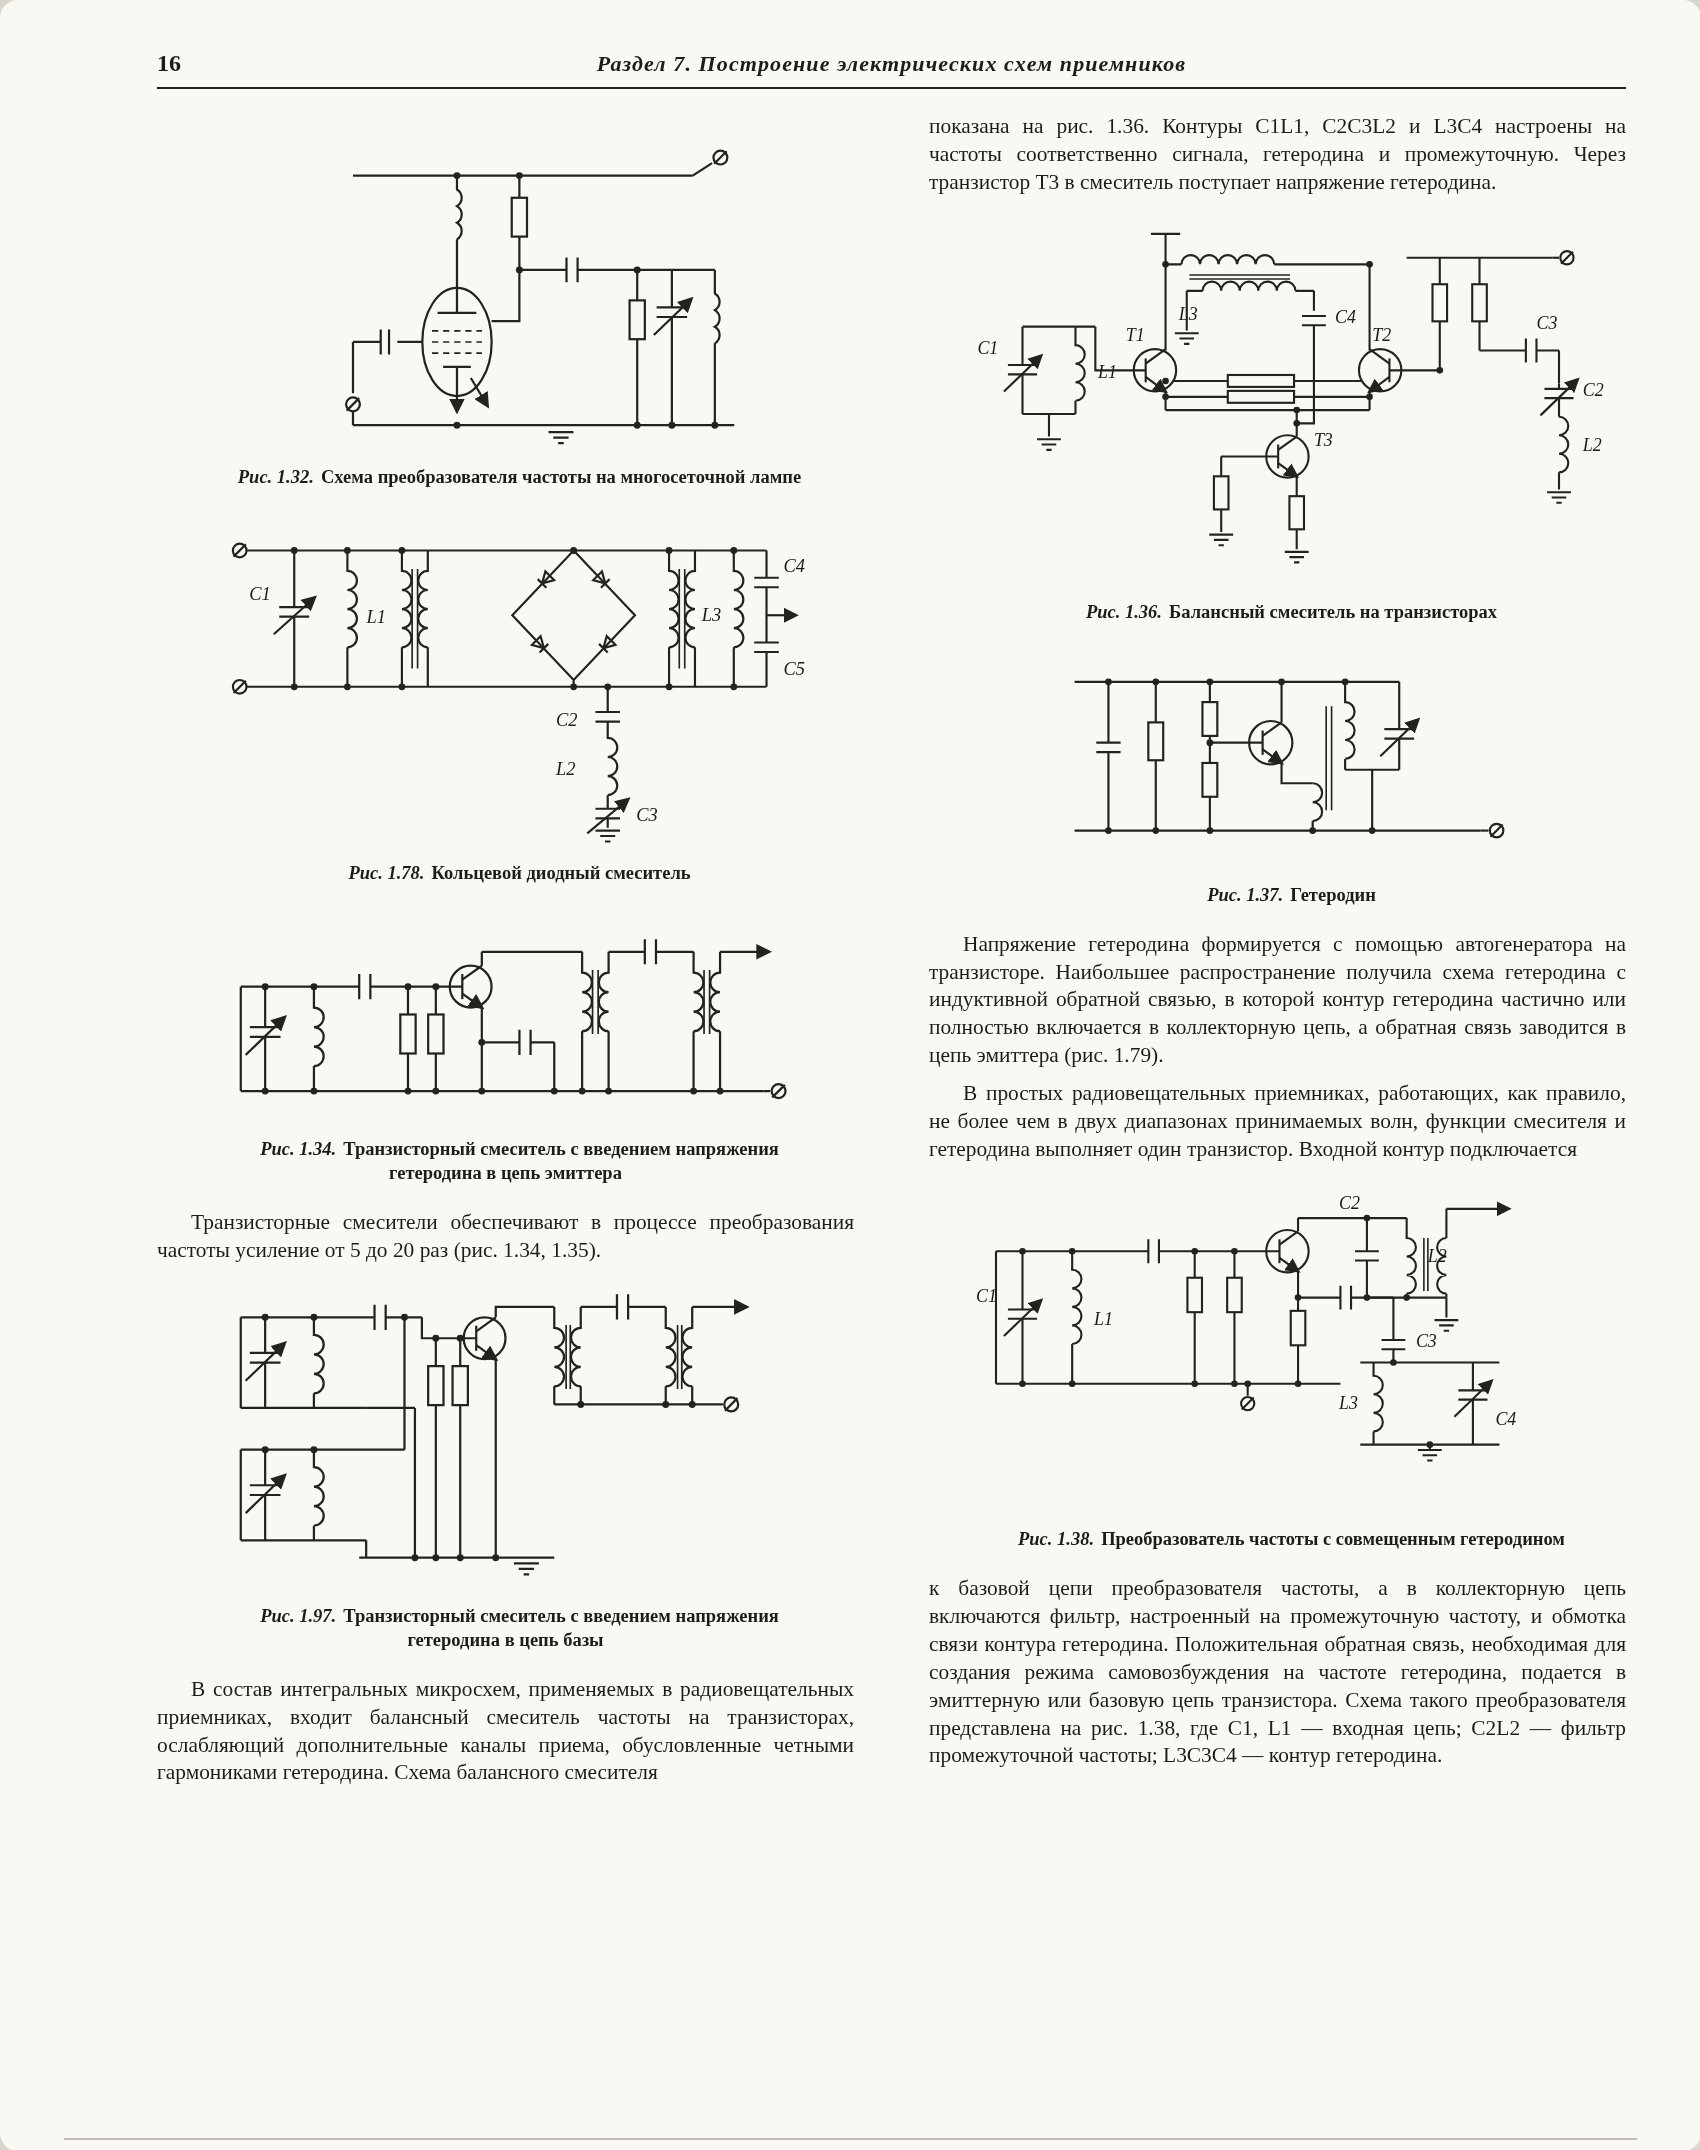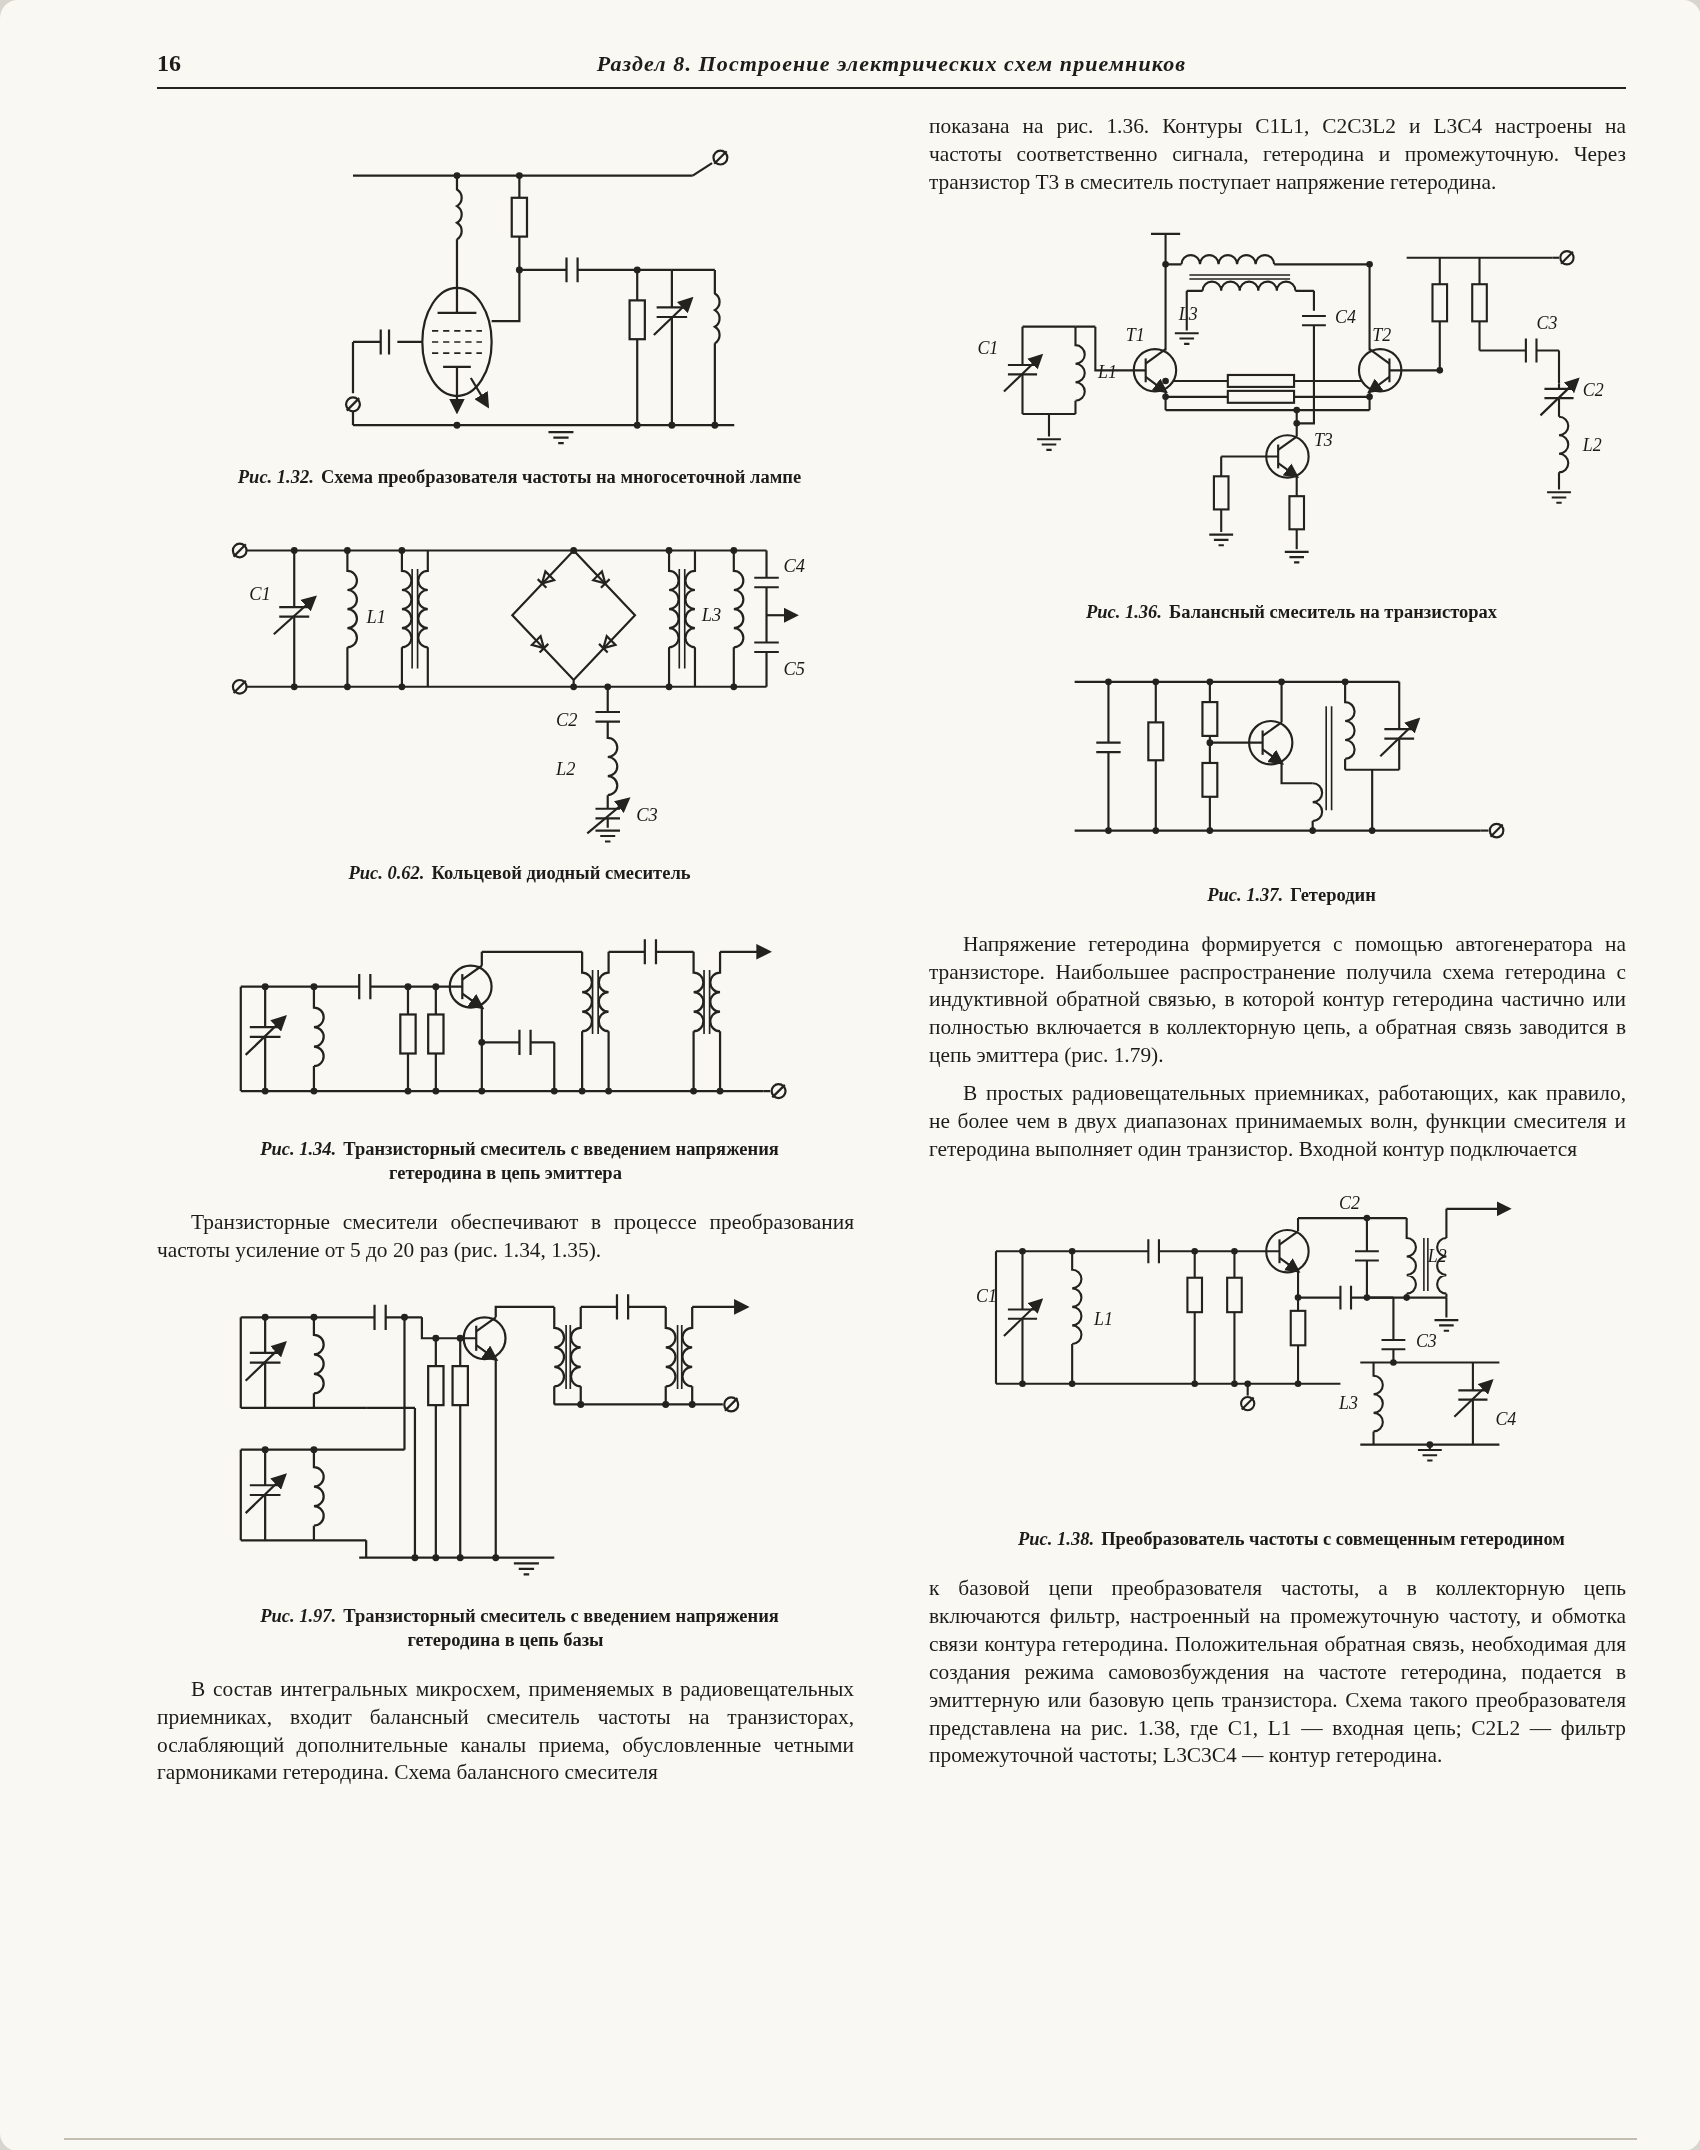--- a/index.html
+++ b/index.html
@@ -49,21 +49,21 @@
   svg.sch .dot{ fill:#23221f; stroke:none; }
   svg.sch .thin{ stroke-width:2.4; }
 </style>
 </head>
 <body>
 
 <div class="page">
 
   <header class="page-header">
     <span class="page-number">16</span>
-    <span class="running-title">Раздел 8. Построение электрических схем приемников</span>
+    <span class="running-title">Раздел 7. Построение электрических схем приемников</span>
   </header>
 
   <div class="columns">
 
     <div class="col">
 
 
       <figure class="fig">
         <svg class="sch" width="513" viewBox="0 0 740 460">
           <defs>
@@ -178,21 +178,21 @@
             <circle class="dot" cx="795" cy="55" r="5"></circle>
           <circle class="dot" cx="150" cy="255" r="5"></circle>
             <circle class="dot" cx="228" cy="255" r="5"></circle>
           <circle class="dot" cx="308" cy="255" r="5"></circle>
             <circle class="dot" cx="560" cy="255" r="5"></circle>
           <circle class="dot" cx="610" cy="255" r="5"></circle>
             <circle class="dot" cx="700" cy="255" r="5"></circle>
           <circle class="dot" cx="795" cy="255" r="5"></circle>
         </svg>
         <figcaption class="caption">
-          <span class="fig-label">Рис. 0.62.</span><span>Кольцевой диодный смеситель</span>
+          <span class="fig-label">Рис. 1.78.</span><span>Кольцевой диодный смеситель</span>
         </figcaption>
       </figure>
 
       <figure class="fig">
         <svg class="sch" width="627" viewBox="0 0 900 310">
           <defs>
               <marker id="ah34" viewBox="0 0 10 10" refX="8" refY="5" markerWidth="7" markerHeight="7" orient="auto-start-reverse">
                 <path d="M0 0 L10 5 L0 10 z" fill="#23221f" stroke="none"></path>
               </marker>
             </defs>

